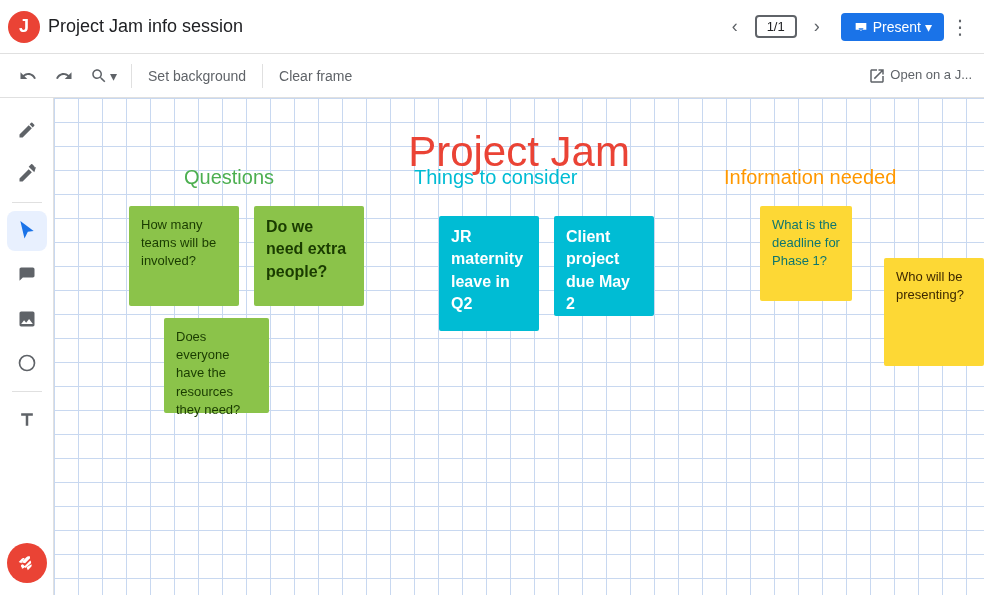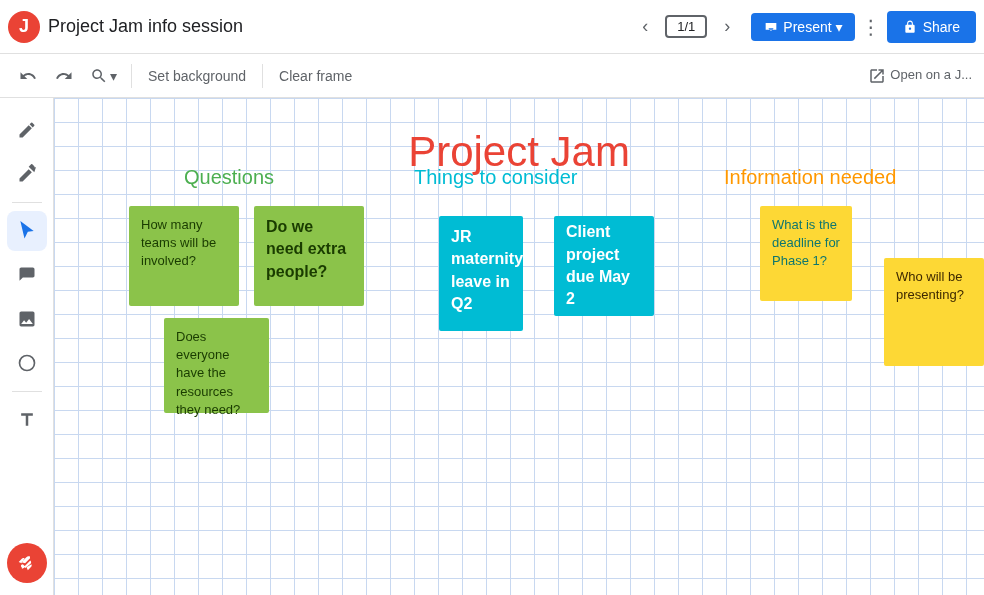--- a/index.html
+++ b/index.html
@@ -154,26 +154,20 @@
   <div class="topbar-right">
     <button class="btn-present">
       <svg width="16" height="16" viewBox="0 0 24 24" fill="white">
         <path d="M4 6h16v10H4zm8 12l4-4H8l4 4z"></path>
       </svg>
       <span>Present</span>
       <span>▾</span>
     </button>
     <button class="btn-more">
       <span>⋮</span>
-    </button>
-    <button class="btn-share">
-      <svg width="14" height="14" viewBox="0 0 24 24" fill="white">
-        <path d="M18 8h-1V6c0-2.76-2.24-5-5-5S7 3.24 7 6v2H6c-1.1 0-2 .9-2 2v10c0 1.1.9 2 2 2h12c1.1 0 2-.9 2-2V10c0-1.1-.9-2-2-2zm-6 9c-1.1 0-2-.9-2-2s.9-2 2-2 2 .9 2 2-.9 2-2 2zm3.1-9H8.9V6c0-1.71 1.39-3.1 3.1-3.1 1.71 0 3.1 1.39 3.1 3.1v2z"></path>
-      </svg>
-      <span>Share</span>
     </button>
   </div>
 </div>
 
 <div class="toolbar">
   <button class="toolbar-btn" title="Undo">
     <svg width="18" height="18" viewBox="0 0 24 24" fill="#5f6368">
       <path d="M12.5 8c-2.65 0-5.05.99-6.9 2.6L2 7v9h9l-3.62-3.62c1.39-1.16 3.16-1.88 5.12-1.88 3.54 0 6.55 2.31 7.6 5.5l2.37-.78C21.08 11.03 17.15 8 12.5 8z"></path>
     </svg>
   </button>
@@ -270,25 +264,25 @@
     </div>
 
     <div class="sticky" style="left: 200px; top: 108px; width: 110px; height: 100px; background: #8bc34a; color: #1a3c00; font-size: 16px; font-weight: 700;">
       <span>Do we need extra people?</span>
     </div>
 
     <div class="sticky" style="left: 110px; top: 220px; width: 105px; height: 95px; background: #8bc34a; color: #1a3c00;">
       <span>Does everyone have the resources they need?</span>
     </div>
 
-    <div class="sticky" style="left: 385px; top: 118px; width: 84px; height: 115px; background: #00bcd4; color: #fff; font-size: 16px; font-weight: 700;">
+    <div class="sticky" style="left: 385px; top: 118px; width: 100px; height: 115px; background: #00bcd4; color: #fff; font-size: 16px; font-weight: 700;">
       <span>JR maternity leave in Q2</span>
     </div>
 
-    <div class="sticky" style="left: 500px; top: 118px; width: 100px; height: 100px; background: #00bcd4; color: #fff; font-size: 16px; font-weight: 700; align-items: center;">
+    <div class="sticky" style="left: 500px; top: 118px; width: 100px; height: 100px; background: #00bcd4; color: #fff; font-size: 16px; font-weight: 700;">
       <span>Client project due May 2</span>
     </div>
 
     <div class="sticky" style="left: 706px; top: 108px; width: 92px; height: 95px; background: #fdd835; color: #0f766e; justify-content: center;">
       <span>What is the deadline for Phase 1?</span>
     </div>
 
     <div class="sticky" style="left: 830px; top: 160px; width: 100px; height: 108px; background: #fdd835; color: #3e2900;">
       <span>Who will be presenting?</span>
     </div>

